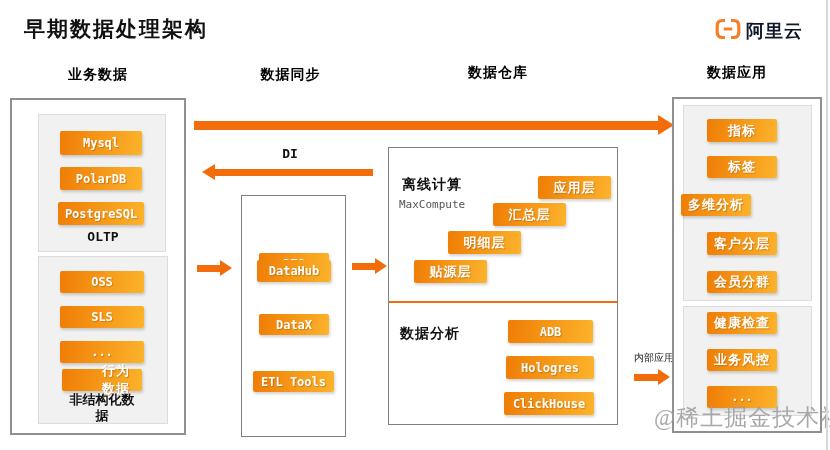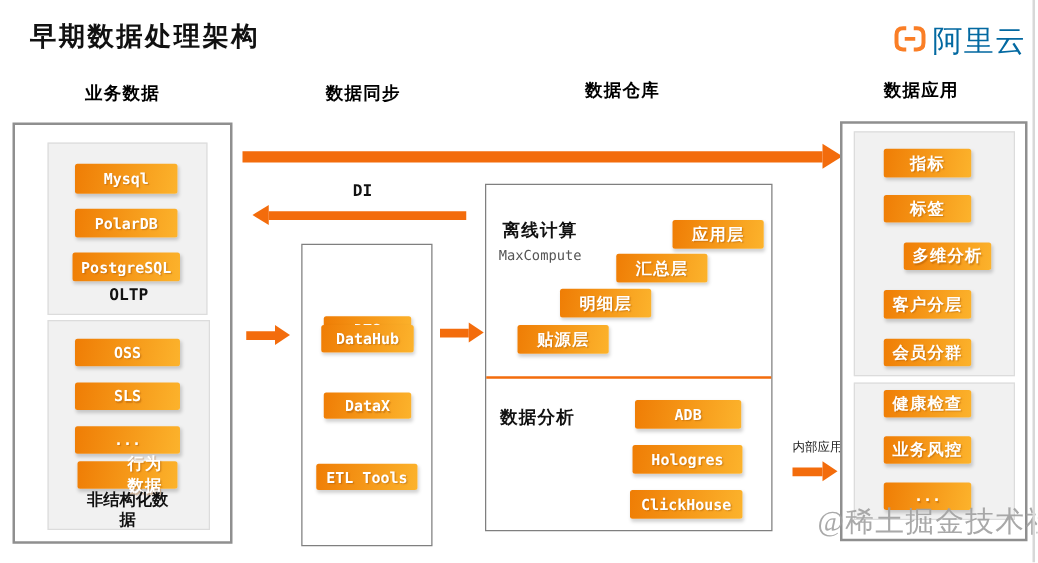--- a/index.html
+++ b/index.html
@@ -29,21 +29,21 @@
 
   .arrow { position:absolute; display:flex; align-items:center; }
   .bar { background:#F36C0C; }
   .head-r { width:0; height:0; border-top:10px solid transparent; border-bottom:10px solid transparent; border-left:16px solid #F36C0C; }
   .head-r.sm { border-top:8px solid transparent; border-bottom:8px solid transparent; border-left:12px solid #F36C0C; }
   .head-l { width:0; height:0; border-top:8px solid transparent; border-bottom:8px solid transparent; border-right:13px solid #F36C0C; }
 
   .divider { position:absolute; background:#F36C0C; height:2px; }
 
   .logo { position:absolute; left:714px; top:17px; display:flex; align-items:center; gap:4px; }
-  .logo-text { color:#0369a1; font-size:24px; font-weight:normal; letter-spacing:1px; }
+  .logo-text { color:#0f172a; font-size:18px; font-weight:bold; letter-spacing:1px; }
 
   .watermark { position:absolute; left:654px; top:402px; font-size:23px; color:#a0a0a0;
     opacity:0.9; letter-spacing:1px; white-space:nowrap;
     font-family:"Liberation Serif","DejaVu Serif",serif; }
 
   .page-edge { position:absolute; left:826px; top:0; width:2px; height:450px; background:#d8d8d8; }
 </style>
 </head>
 <body>
 
@@ -128,21 +128,21 @@
   <div class="arrow" style="left:634px; top:369px; height:16px;">
     <div class="bar" style="width:24px; height:7px;"></div>
       <div class="head-r sm"></div>
   </div>
 
   <div class="outer-box" style="left:672px; top:97px; width:150px; height:336px;"></div>
 
   <div class="inner-box" style="left:683px; top:105px; width:129px; height:196px;"></div>
   <div class="pill zh" style="left:707px; top:119px; width:70px; height:23px;">指标</div>
   <div class="pill zh" style="left:707px; top:156px; width:70px; height:22px;">标签</div>
-  <div class="pill zh" style="left:723px; top:194px; width:70px; height:22px;">多维分析</div>
+  <div class="pill zh" style="left:681px; top:194px; width:70px; height:22px;">多维分析</div>
   <div class="pill zh" style="left:707px; top:232px; width:70px; height:23px;">客户分层</div>
   <div class="pill zh" style="left:707px; top:271px; width:70px; height:22px;">会员分群</div>
 
   <div class="inner-box" style="left:683px; top:306px; width:129px; height:110px;"></div>
   <div class="pill zh" style="left:707px; top:312px; width:70px; height:22px;">健康检查</div>
   <div class="pill zh" style="left:707px; top:349px; width:70px; height:22px;">业务风控</div>
   <div class="pill mono" style="left:707px; top:386px; width:70px; height:22px;">...</div>
 
   <div class="watermark">@稀土掘金技术社区</div>
   <div class="page-edge"></div>

